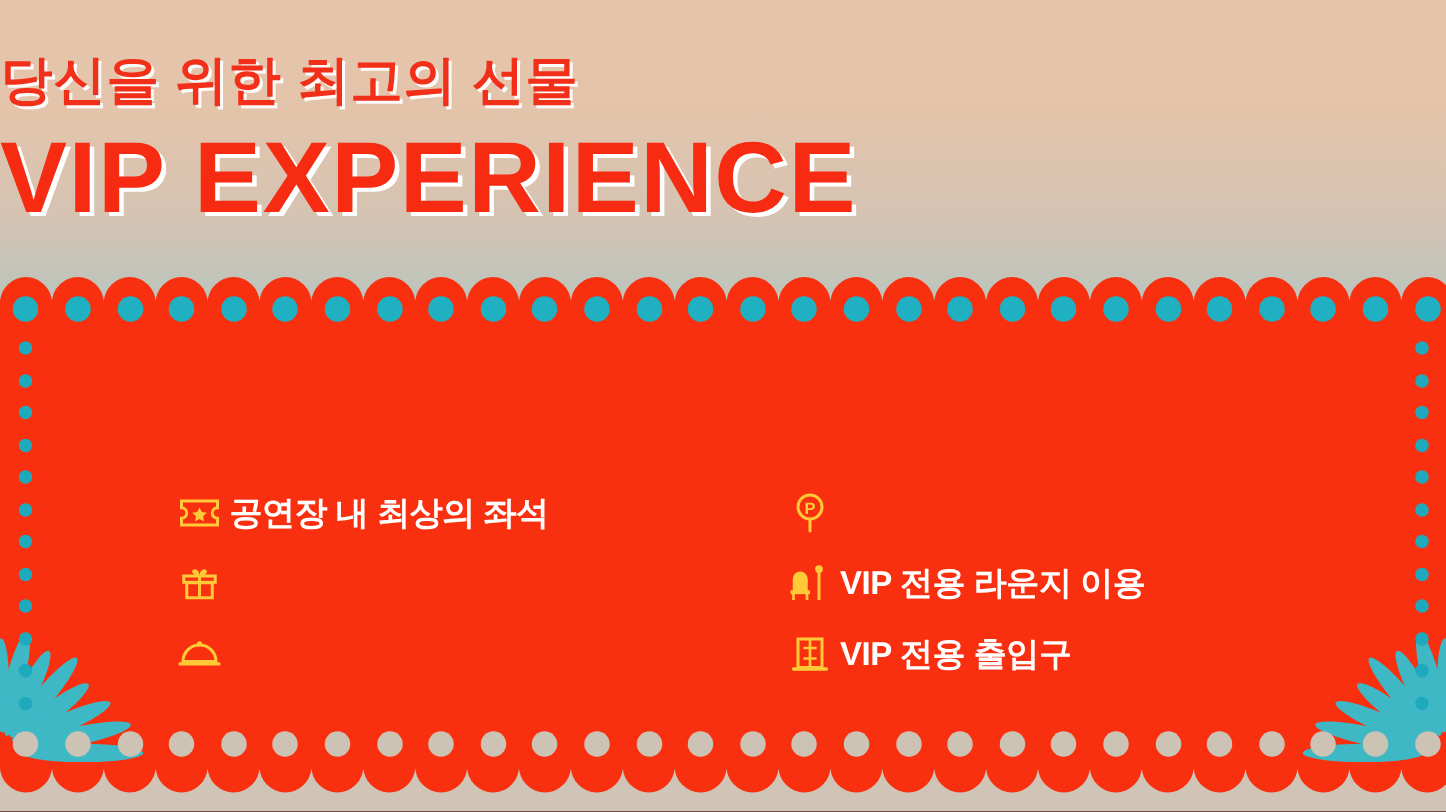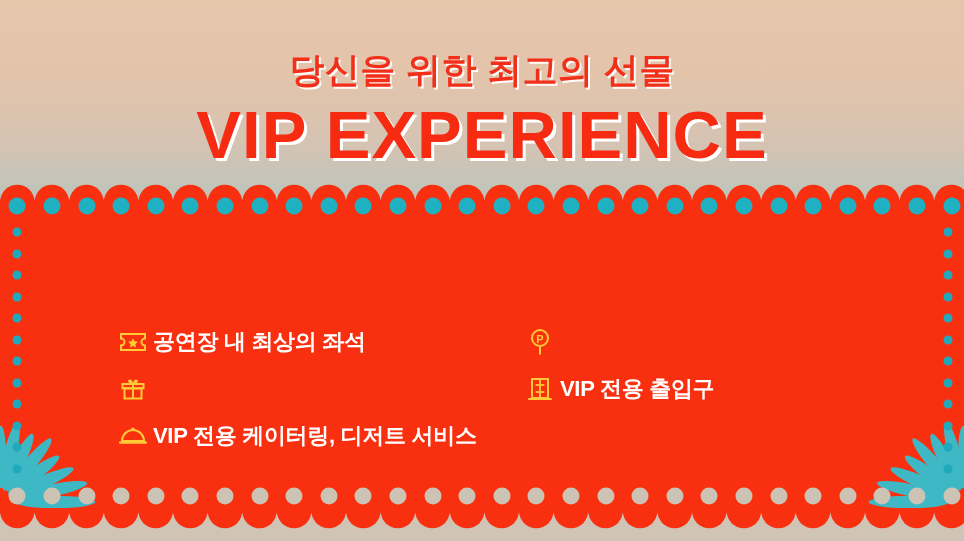--- a/index.html
+++ b/index.html
@@ -21,23 +21,22 @@
         #b9c5bd 38%,
         #8dc5c7 52%,
         #4fbcc8 70%,
         #23b3c4 88%,
         #1fb0c2 100%);
   }
 
   
   .header {
     position:absolute;
-    top:16px; left:0; right:0;
+    top:0; left:0; right:0;
     height:200px;
-    text-align:center;
     z-index:6;
   }
   .kr-subtitle {
     margin-top:36px;
     font-size:35px;
     font-weight:700;
     letter-spacing:0.5px;
     color:#f2301a;
     text-shadow:2px 2px 0 rgba(255,255,255,0.92);
     line-height:1;
@@ -414,35 +413,47 @@
       </div>
 
       <div class="benefit">
         <span class="bicon">
           <svg width="30" height="22" viewBox="0 0 30 22" aria-hidden="true">
             <path d="M4 16 a11 11 0 0 1 22 0 Z" fill="none" stroke="#ffc937" stroke-width="2"></path>
             <line x1="2" y1="17.6" x2="28" y2="17.6" stroke="#ffc937" stroke-width="2.2" stroke-linecap="round"></line>
             <circle cx="15" cy="4.2" r="1.7" fill="#ffc937"></circle>
           </svg>
         </span>
-        <span class="blabel">VIP 전용 케이터링, 디저트 서비스</span>
       </div>
     </div>
 
     <div class="col right">
       <div class="benefit">
         <span class="bicon">
           <svg width="24" height="28" viewBox="0 0 24 28" aria-hidden="true">
             <circle cx="12" cy="10" r="8" fill="none" stroke="#ffc937" stroke-width="2"></circle>
             <text x="12" y="14.6" font-family="Liberation Sans, sans-serif" font-size="11" font-weight="700" fill="#ffc937" text-anchor="middle">P</text>
             <line x1="12" y1="18" x2="12" y2="26" stroke="#ffc937" stroke-width="2" stroke-linecap="round"></line>
           </svg>
         </span>
       </div>
 
+      <div class="benefit">
+        <span class="bicon">
+          <svg width="30" height="26" viewBox="0 0 30 26" aria-hidden="true">
+            <path d="M3.5 10 a5 5 0 0 1 10 0 v8 h-10 Z" fill="#ffc937"></path>
+            <rect x="2" y="17.5" width="13" height="2.6" fill="#ffc937"></rect>
+            <line x1="4" y1="20" x2="4" y2="24" stroke="#ffc937" stroke-width="1.8"></line>
+            <line x1="13" y1="20" x2="13" y2="24" stroke="#ffc937" stroke-width="1.8"></line>
+            <line x1="21" y1="5" x2="21" y2="24" stroke="#ffc937" stroke-width="2"></line>
+            <circle cx="21" cy="3.4" r="2.6" fill="#ffc937"></circle>
+          </svg>
+        </span>
+        <span class="blabel">VIP 전용 라운지 이용</span>
+      </div>
 
       <div class="benefit">
         <span class="bicon">
           <svg width="26" height="26" viewBox="0 0 26 26" aria-hidden="true">
             <rect x="5" y="3" width="16" height="19" fill="none" stroke="#ffc937" stroke-width="2"></rect>
             <line x1="13" y1="3" x2="13" y2="22" stroke="#ffc937" stroke-width="1.8"></line>
             <line x1="8.6" y1="9" x2="17.4" y2="9" stroke="#ffc937" stroke-width="1.8"></line>
             <line x1="8.6" y1="16" x2="17.4" y2="16" stroke="#ffc937" stroke-width="1.8"></line>
             <line x1="2" y1="23" x2="24" y2="23" stroke="#ffc937" stroke-width="2.2" stroke-linecap="round"></line>
           </svg>

